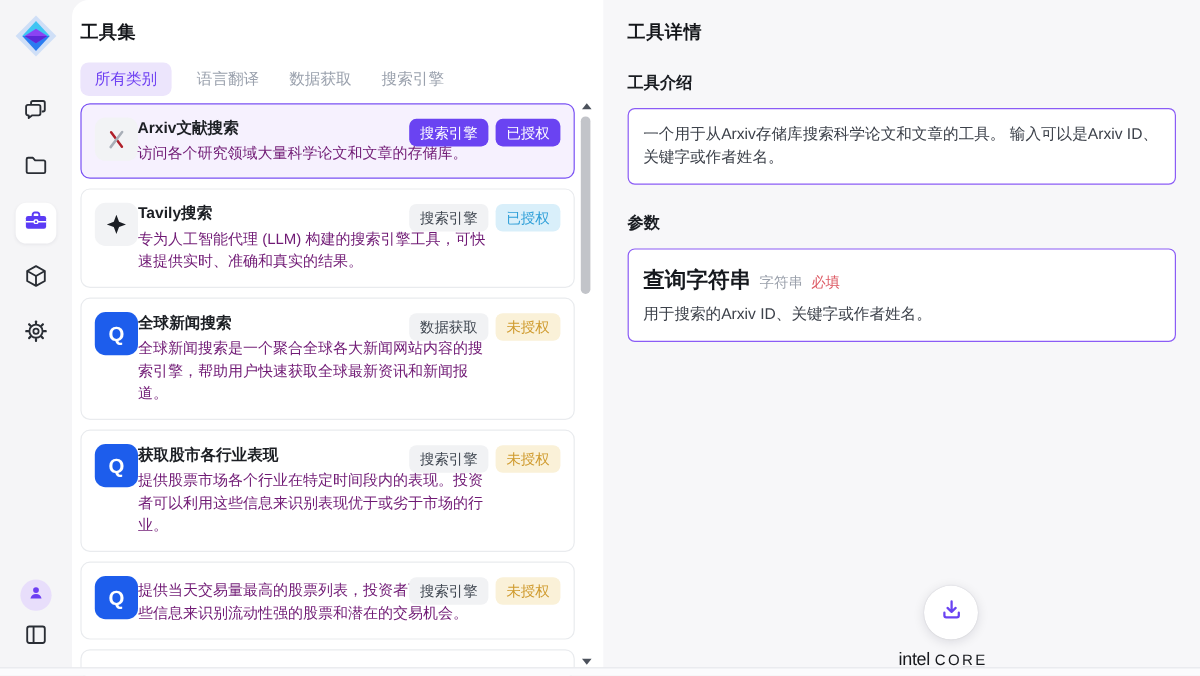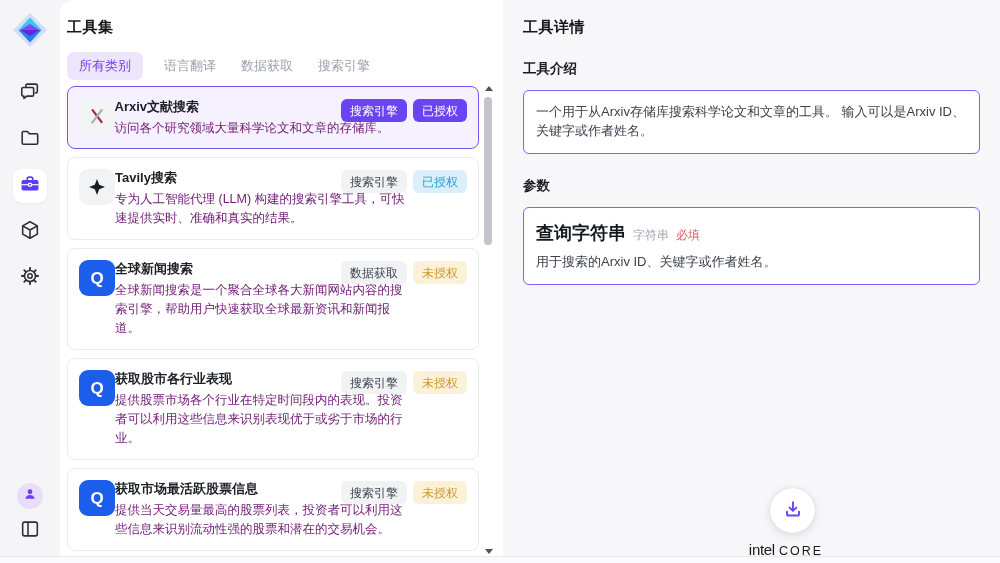--- a/index.html
+++ b/index.html
@@ -251,21 +251,20 @@
           <div class="tags">
             <span class="tag grey">搜索引擎</span>
             <span class="tag yellow">未授权</span>
           </div>
         </div>
         <div class="card">
           <div class="tool-icon blue">
             <span class="q-letter">Q</span>
           </div>
           <div class="texts">
-            <div class="tool-name">获取市场最活跃股票信息</div>
             <div class="tool-desc">提供当天交易量最高的股票列表，投资者可以利用这些信息来识别流动性强的股票和潜在的交易机会。</div>
           </div>
           <div class="tags">
             <span class="tag grey">搜索引擎</span>
             <span class="tag yellow">未授权</span>
           </div>
         </div>
         <div class="card"></div>
       </div>
     <div class="scrollbar">

